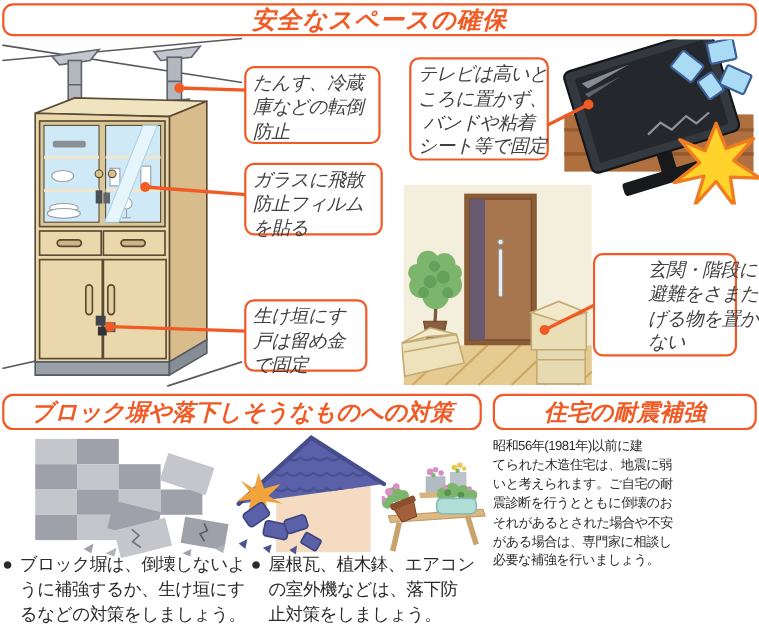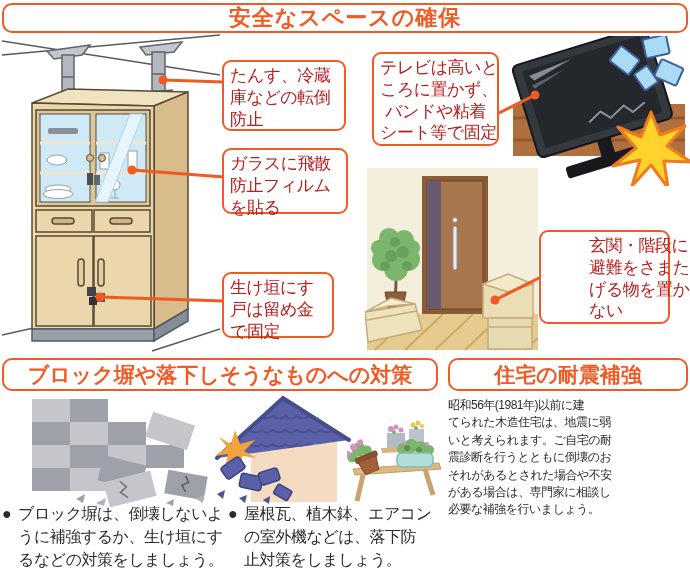--- a/index.html
+++ b/index.html
@@ -2,32 +2,32 @@
 <html><head>
 <meta charset="utf-8">
 <style>
   html,body{margin:0;padding:0;background:#fff;}
   .canvas{
     position:relative;width:690px;height:573px;background:#ffffff;overflow:hidden;
     font-family:"Liberation Sans","DejaVu Sans",sans-serif;color:#2b2b2b;
   }
   .obox{
     position:absolute;box-sizing:border-box;background:#fff;
-    border:2.5px solid #f15a24;border-radius:9px;z-index:3;
+    border:2.5px solid #f15a24;border-radius:9px;z-index:3;font-style:italic;
   }
   .headbox{
     display:flex;align-items:center;justify-content:center;
     color:#f15a24;font-weight:bold;border-radius:10px;
   }
   .title{left:2px;top:3px;width:686px;height:30px;font-size:22px;letter-spacing:1px;}
   .h2a{left:2px;top:358px;width:436px;height:33px;font-size:21px;}
   .h2b{left:448px;top:358px;width:240px;height:33px;font-size:21px;}
   .callout{
     padding:3px 6px;font-size:17px;line-height:1.28;font-weight:500;
-    letter-spacing:-0.5px;white-space:pre;color:#b91c1c;
+    letter-spacing:-0.5px;white-space:pre;color:#404040;
   }
   .co-tansu{left:222px;top:60px;width:124px;height:71px;}
   .co-glass{left:222px;top:148px;width:126px;height:66px;}
   .co-todana{left:222px;top:272px;width:112px;height:66px;}
   .co-tv{left:372px;top:52px;width:127px;height:94px;text-align:center;}
   .co-genkan{left:539px;top:230px;width:131px;height:94px;padding-left:48px;}
   .illus{position:absolute;z-index:1;}
   .leaders{position:absolute;left:0;top:0;z-index:2;pointer-events:none;}
   .para{
     position:absolute;left:448px;top:397px;width:242px;z-index:3;

